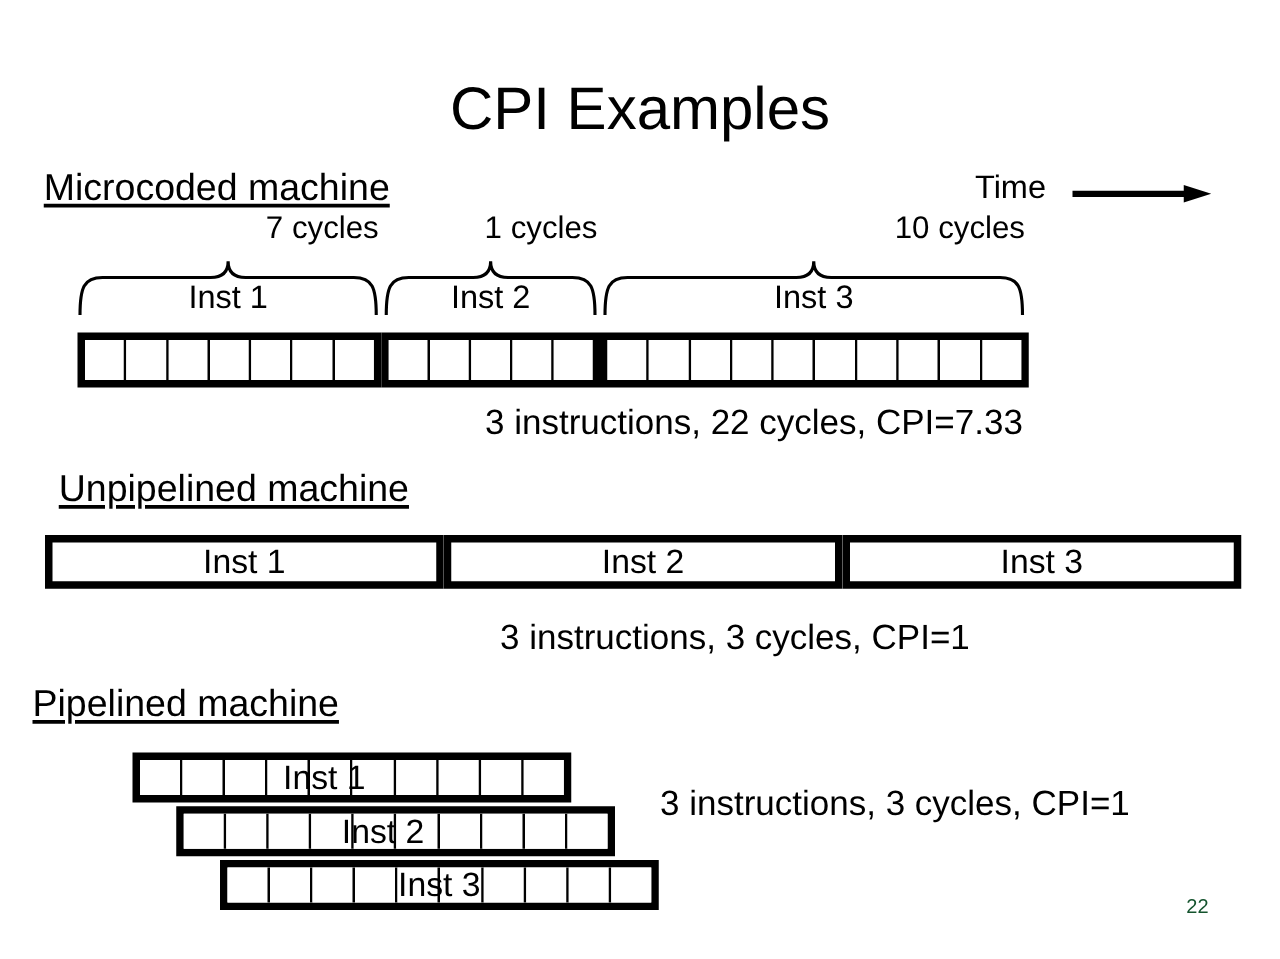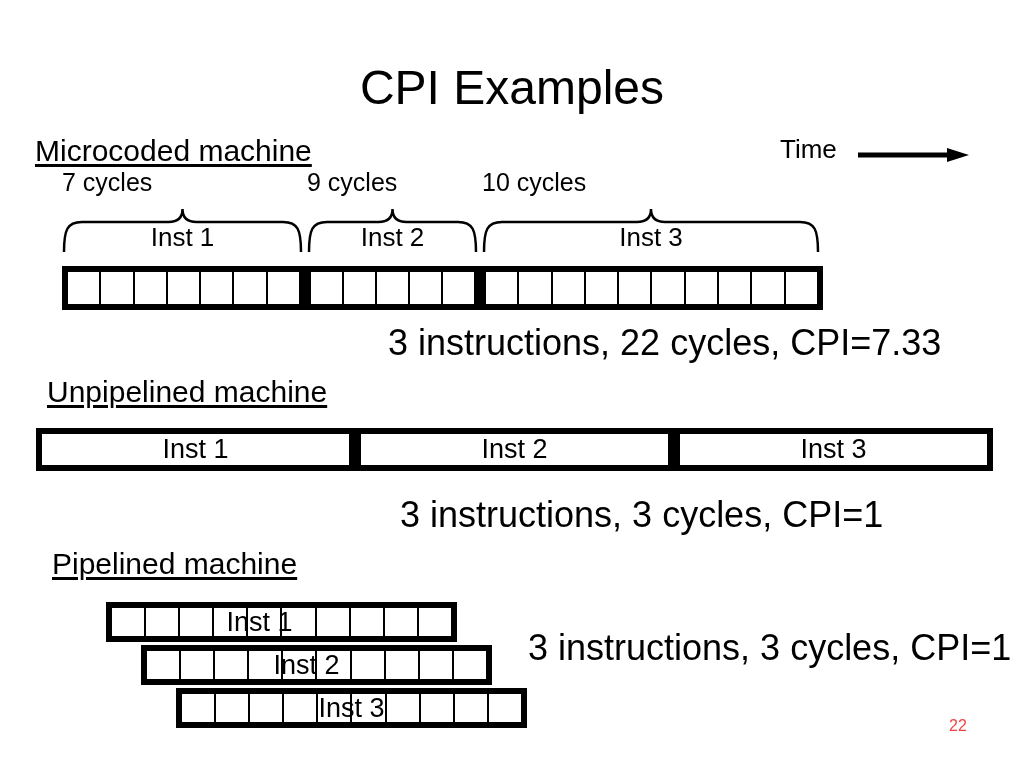--- a/index.html
+++ b/index.html
@@ -3,75 +3,75 @@
 <meta charset="utf-8">
 <style>
   html,body{margin:0;padding:0;background:#fff;}
   body{width:1024px;height:767px;font-family:"Liberation Sans",sans-serif;color:#000;overflow:hidden;}
   .slide{position:relative;width:1024px;height:767px;background:#fff;}
   .abs{position:absolute;}
   .title{left:0;right:0;top:62px;text-align:center;font-size:48px;line-height:1.1;}
   .heading{font-size:30px;text-decoration:underline;text-underline-offset:3px;white-space:nowrap;}
   .h-micro{left:35px;top:134px;}
   .h-unpipe{left:35px;top:375px;margin-left:12px;}
-  .h-pipe{left:52px;top:547px;}
+  .h-pipe{left:26px;top:547px;}
   .time-label{left:780px;top:134px;font-size:26px;text-align:center;}
   .time-arrow{left:855px;top:146px;}
-  .cycles-label{top:168px;font-size:25px;text-align:left;white-space:nowrap;}
+  .cycles-label{top:168px;font-size:25px;text-align:right;white-space:nowrap;}
   .cl-1{left:62px;width:241px;}
   .cl-2{left:307px;width:171px;}
   .cl-3{left:482px;width:338px;}
   .brace{top:206px;height:48px;}
   .br-1{left:62px;width:241px;}
   .br-2{left:307px;width:171px;}
   .br-3{left:482px;width:338px;}
   .inst-over{top:222px;font-size:26px;text-align:center;white-space:nowrap;}
   .micro-bar{left:62px;top:266px;display:flex;}
   .mseg{height:44px;border:6px solid #000;box-sizing:border-box;background:#fff;display:flex;}
   .mseg-1{width:243px;}
   .mseg-2{width:175px;}
   .mseg-3{width:343px;}
   .cell{flex:1;background:#fff;border-right:2px solid #000;}
   .cell:last-child{border-right:none;}
-  .caption{font-size:36px;white-space:nowrap;}
+  .caption{font-size:28px;white-space:nowrap;}
   .cap-1{left:388px;top:322px;}
   .cap-2{left:400px;top:494px;}
   .cap-3{left:528px;top:627px;}
   .unpipe-bar{left:36px;top:428px;width:957px;display:flex;}
   .useg{flex:1;height:43px;border:6px solid #000;box-sizing:border-box;background:#fff;
         display:flex;align-items:center;justify-content:center;font-size:27px;}
   .pbar{width:351px;height:40px;border:6px solid #000;box-sizing:border-box;background:#fff;
         display:flex;position:absolute;}
   .pb-1{left:106px;top:602px;}
   .pb-2{left:141px;top:645px;}
   .pb-3{left:176px;top:688px;}
   .pbar-label{position:absolute;left:0;right:0;top:0;text-align:center;
         font-size:27px;line-height:28px;white-space:nowrap;}
   .pb-1 .pbar-label{transform:translateX(-22px);}
   .pb-2 .pbar-label{transform:translateX(-10px);}
-  .page-number{left:938px;top:717px;width:40px;text-align:center;color:#ef4444;font-size:16px;}
+  .page-number{left:938px;top:717px;width:40px;text-align:center;color:#14532d;font-size:16px;}
   svg{display:block;}
 </style>
 </head>
 <body>
 
 <div class="slide">
 
   <div class="abs title">CPI Examples</div>
 
   <div class="abs heading h-micro">Microcoded machine</div>
 
   <div class="abs time-label">Time</div>
   <svg class="abs time-arrow" width="118" height="18" viewBox="0 0 118 18">
     <line x1="3" y1="9" x2="94" y2="9" stroke="#000" stroke-width="5"></line>
     <polygon points="92,2 92,16 114,9" fill="#000"></polygon>
   </svg>
 
   <div class="abs cycles-label cl-1">7 cycles</div>
-  <div class="abs cycles-label cl-2">9 cycles</div>
+  <div class="abs cycles-label cl-2">1 cycles</div>
   <div class="abs cycles-label cl-3">10 cycles</div>
 
   <svg class="abs brace br-1" width="241" height="48" viewBox="0 0 241 48">
     <path d="M2,46 C2,24 5,16 20,16 L106.5,16 Q120.5,16 120.5,3 Q120.5,16 134.5,16 L221,16 C236,16 239,24 239,46" fill="none" stroke="#000" stroke-width="2.5"></path>
   </svg>
   <svg class="abs brace br-2" width="171" height="48" viewBox="0 0 171 48">
     <path d="M2,46 C2,24 5,16 20,16 L71.5,16 Q85.5,16 85.5,3 Q85.5,16 99.5,16 L151,16 C166,16 169,24 169,46" fill="none" stroke="#000" stroke-width="2.5"></path>
   </svg>
   <svg class="abs brace br-3" width="338" height="48" viewBox="0 0 338 48">
     <path d="M2,46 C2,24 5,16 20,16 L155,16 Q169,16 169,3 Q169,16 183,16 L318,16 C333,16 336,24 336,46" fill="none" stroke="#000" stroke-width="2.5"></path>

